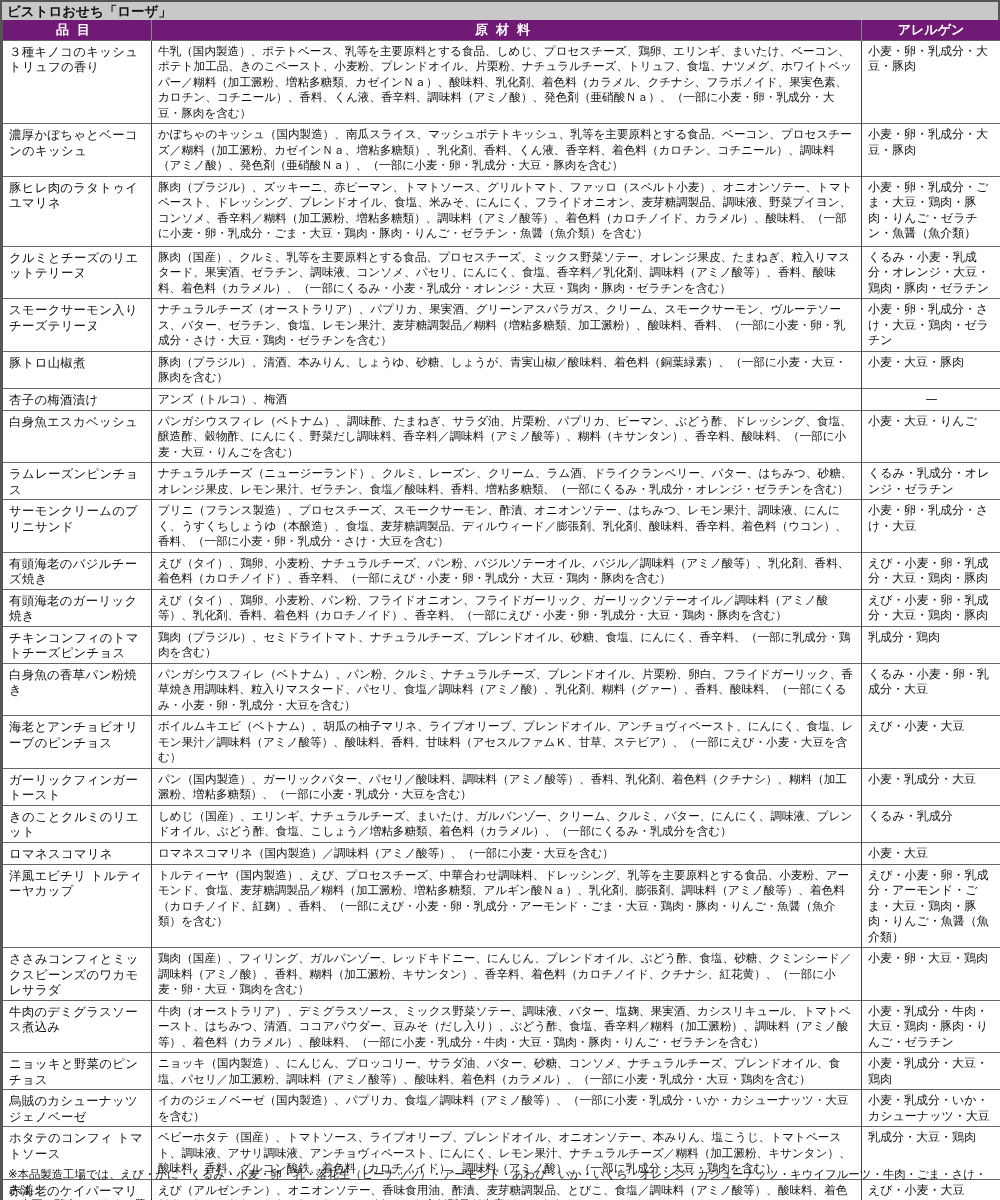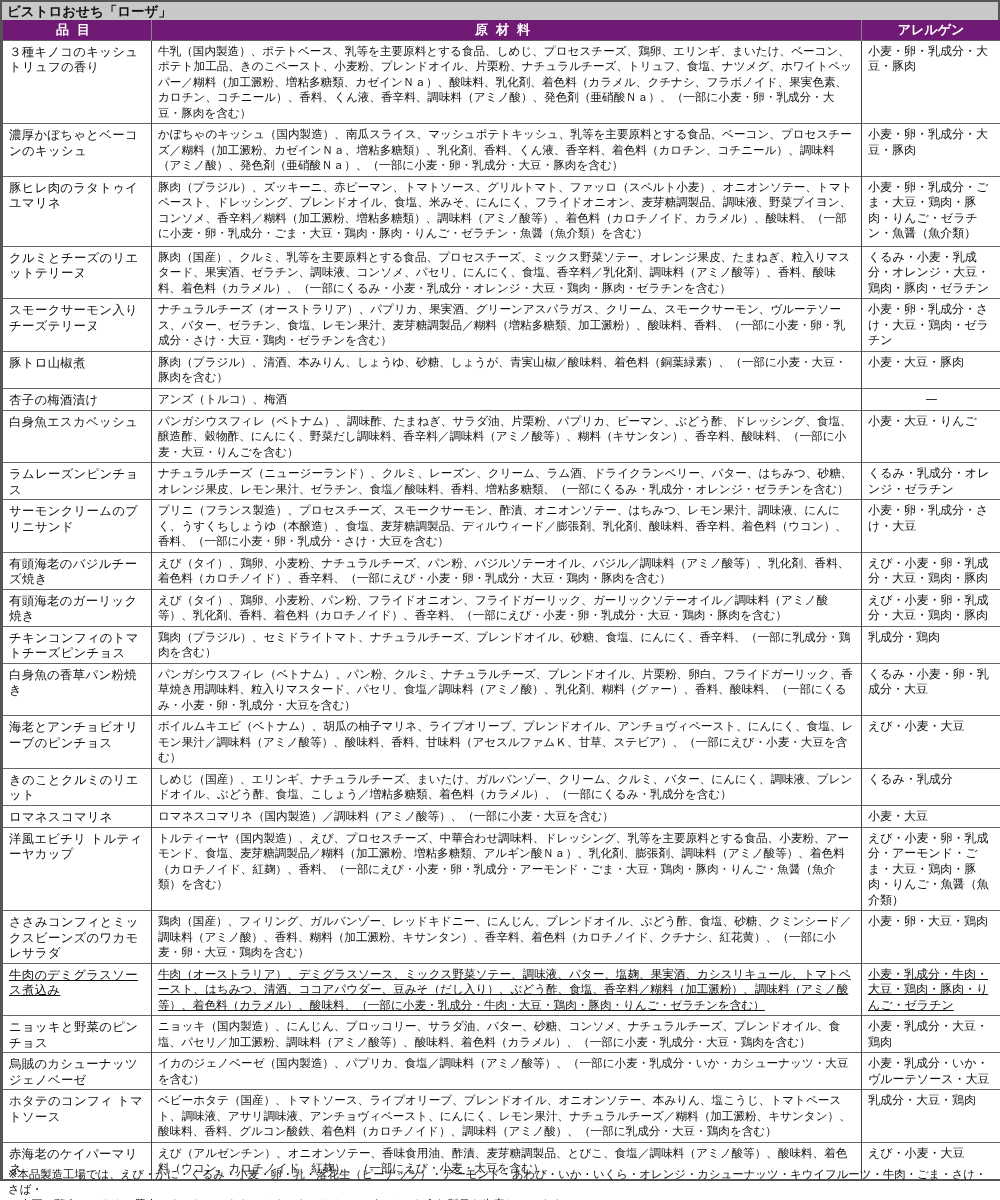--- a/index.html
+++ b/index.html
@@ -131,53 +131,58 @@
           <td class="item-name">白身魚の香草パン粉焼き</td>
           <td>パンガシウスフィレ（ベトナム）、パン粉、クルミ、ナチュラルチーズ、ブレンドオイル、片栗粉、卵白、フライドガーリック、香草焼き用調味料、粒入りマスタード、パセリ、食塩／調味料（アミノ酸）、乳化剤、糊料（グァー）、香料、酸味料、（一部にくるみ・小麦・卵・乳成分・大豆を含む）</td>
           <td class="allergen-cell">くるみ・小麦・卵・乳成分・大豆</td>
         </tr>
         <tr style="height: 37px;">
           <td class="item-name">海老とアンチョビオリーブのピンチョス</td>
           <td>ボイルムキエビ（ベトナム）、胡瓜の柚子マリネ、ライプオリーブ、ブレンドオイル、アンチョヴィペースト、にんにく、食塩、レモン果汁／調味料（アミノ酸等）、酸味料、香料、甘味料（アセスルファムＫ、甘草、ステビア）、（一部にえび・小麦・大豆を含む）</td>
           <td class="allergen-cell">えび・小麦・大豆</td>
         </tr>
         <tr style="height: 37px;">
+          <td class="item-name">ガーリックフィンガートースト</td>
+          <td>パン（国内製造）、ガーリックバター、パセリ／酸味料、調味料（アミノ酸等）、香料、乳化剤、着色料（クチナシ）、糊料（加工澱粉、増粘多糖類）、（一部に小麦・乳成分・大豆を含む）</td>
+          <td class="allergen-cell">小麦・乳成分・大豆</td>
+        </tr>
+        <tr style="height: 37px;">
           <td class="item-name">きのことクルミのリエット</td>
           <td>しめじ（国産）、エリンギ、ナチュラルチーズ、まいたけ、ガルバンゾー、クリーム、クルミ、バター、にんにく、調味液、ブレンドオイル、ぶどう酢、食塩、こしょう／増粘多糖類、着色料（カラメル）、（一部にくるみ・乳成分を含む）</td>
           <td class="allergen-cell">くるみ・乳成分</td>
         </tr>
         <tr style="height: 22px;">
           <td class="item-name">ロマネスコマリネ</td>
           <td>ロマネスコマリネ（国内製造）／調味料（アミノ酸等）、（一部に小麦・大豆を含む）</td>
           <td class="allergen-cell">小麦・大豆</td>
         </tr>
         <tr style="height: 52px; margin-left: 40px;">
           <td class="item-name">洋風エビチリ トルティーヤカップ</td>
           <td>トルティーヤ（国内製造）、えび、プロセスチーズ、中華合わせ調味料、ドレッシング、乳等を主要原料とする食品、小麦粉、アーモンド、食塩、麦芽糖調製品／糊料（加工澱粉、増粘多糖類、アルギン酸Ｎａ）、乳化剤、膨張剤、調味料（アミノ酸等）、着色料（カロチノイド、紅麹）、香料、（一部にえび・小麦・卵・乳成分・アーモンド・ごま・大豆・鶏肉・豚肉・りんご・魚醤（魚介類）を含む）</td>
           <td class="allergen-cell">えび・小麦・卵・乳成分・アーモンド・ごま・大豆・鶏肉・豚肉・りんご・魚醤（魚介類）</td>
         </tr>
         <tr style="height: 37px;">
           <td class="item-name">ささみコンフィとミックスビーンズのワカモレサラダ</td>
           <td>鶏肉（国産）、フィリング、ガルバンゾー、レッドキドニー、にんじん、ブレンドオイル、ぶどう酢、食塩、砂糖、クミンシード／調味料（アミノ酸）、香料、糊料（加工澱粉、キサンタン）、香辛料、着色料（カロチノイド、クチナシ、紅花黄）、（一部に小麦・卵・大豆・鶏肉を含む）</td>
           <td class="allergen-cell">小麦・卵・大豆・鶏肉</td>
         </tr>
-        <tr style="height: 52px; text-decoration: underline;">
+        <tr style="height: 52px;">
           <td class="item-name">牛肉のデミグラスソース煮込み</td>
           <td>牛肉（オーストラリア）、デミグラスソース、ミックス野菜ソテー、調味液、バター、塩麹、果実酒、カシスリキュール、トマトペースト、はちみつ、清酒、ココアパウダー、豆みそ（だし入り）、ぶどう酢、食塩、香辛料／糊料（加工澱粉）、調味料（アミノ酸等）、着色料（カラメル）、酸味料、（一部に小麦・乳成分・牛肉・大豆・鶏肉・豚肉・りんご・ゼラチンを含む）</td>
           <td class="allergen-cell">小麦・乳成分・牛肉・大豆・鶏肉・豚肉・りんご・ゼラチン</td>
         </tr>
         <tr style="height: 37px;">
           <td class="item-name">ニョッキと野菜のピンチョス</td>
           <td>ニョッキ（国内製造）、にんじん、ブロッコリー、サラダ油、バター、砂糖、コンソメ、ナチュラルチーズ、ブレンドオイル、食塩、パセリ／加工澱粉、調味料（アミノ酸等）、酸味料、着色料（カラメル）、（一部に小麦・乳成分・大豆・鶏肉を含む）</td>
           <td class="allergen-cell">小麦・乳成分・大豆・鶏肉</td>
         </tr>
         <tr style="height: 37px;">
           <td class="item-name">烏賊のカシューナッツジェノベーゼ</td>
           <td>イカのジェノベーゼ（国内製造）、パプリカ、食塩／調味料（アミノ酸等）、（一部に小麦・乳成分・いか・カシューナッツ・大豆を含む）</td>
-          <td class="allergen-cell">小麦・乳成分・いか・ヴルーテソース・大豆</td>
+          <td class="allergen-cell">小麦・乳成分・いか・カシューナッツ・大豆</td>
         </tr>
         <tr style="height: 52px;">
           <td class="item-name">ホタテのコンフィ トマトソース</td>
           <td>ベビーホタテ（国産）、トマトソース、ライプオリーブ、ブレンドオイル、オニオンソテー、本みりん、塩こうじ、トマトペースト、調味液、アサリ調味液、アンチョヴィペースト、にんにく、レモン果汁、ナチュラルチーズ／糊料（加工澱粉、キサンタン）、酸味料、香料、グルコン酸鉄、着色料（カロチノイド）、調味料（アミノ酸）、（一部に乳成分・大豆・鶏肉を含む）</td>
           <td class="allergen-cell">乳成分・大豆・鶏肉</td>
         </tr>
         <tr style="height: 37px;">
           <td class="item-name">赤海老のケイパーマリネ</td>
           <td>えび（アルゼンチン）、オニオンソテー、香味食用油、酢漬、麦芽糖調製品、とびこ、食塩／調味料（アミノ酸等）、酸味料、着色料（ウコン、カロチノイド、紅麹）、（一部にえび・小麦・大豆を含む）</td>
           <td class="allergen-cell">えび・小麦・大豆</td>

